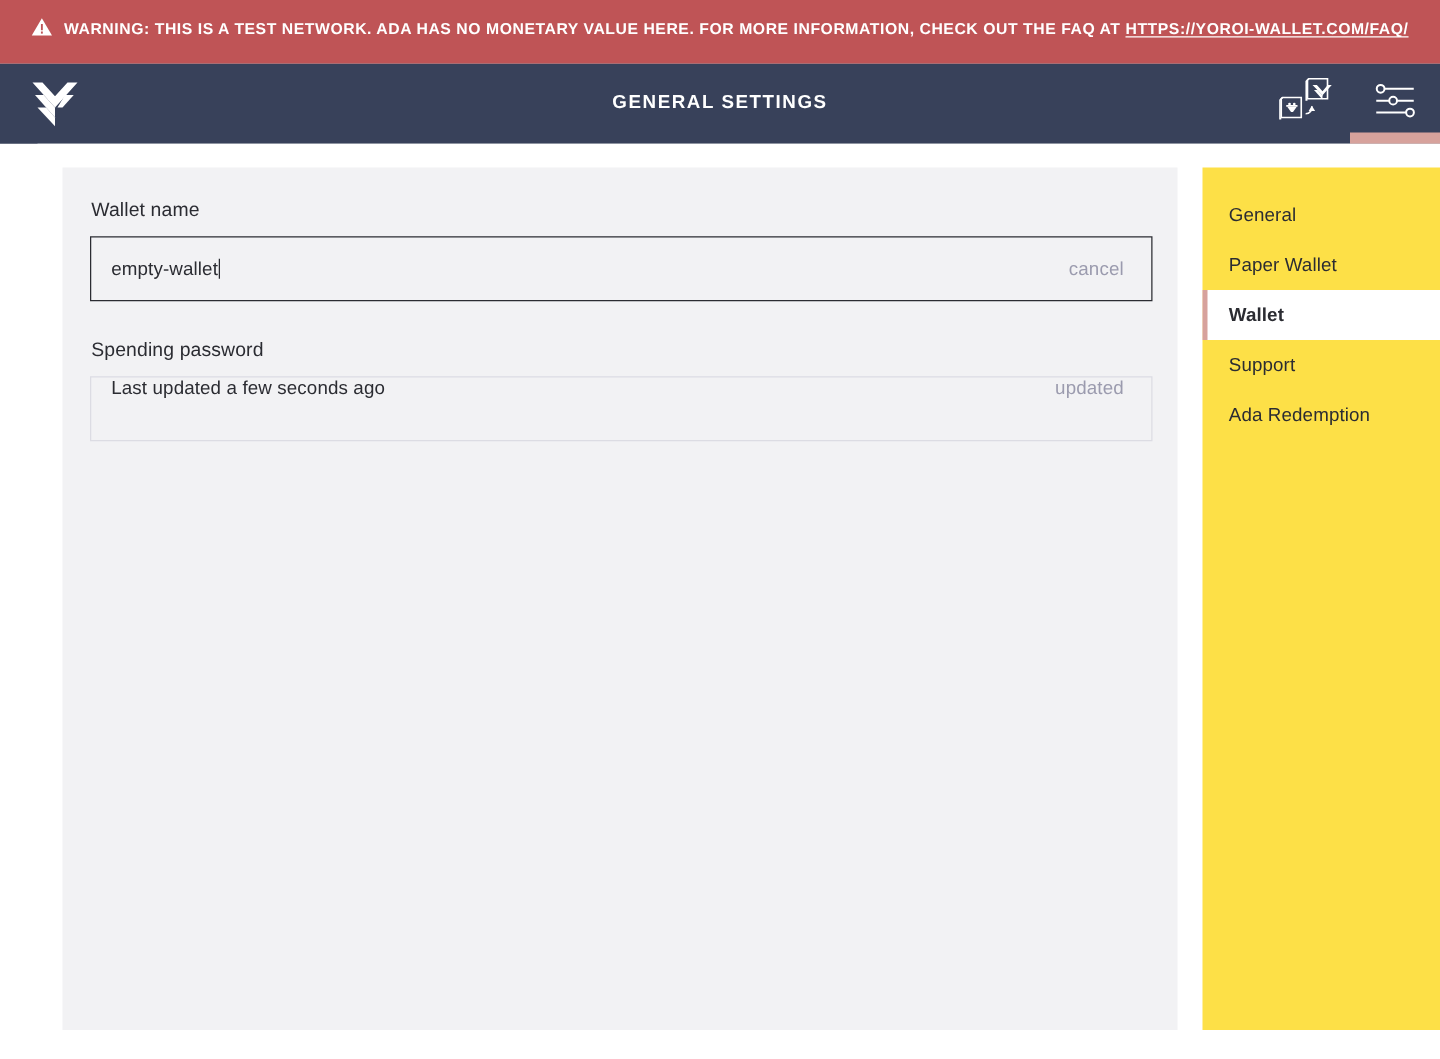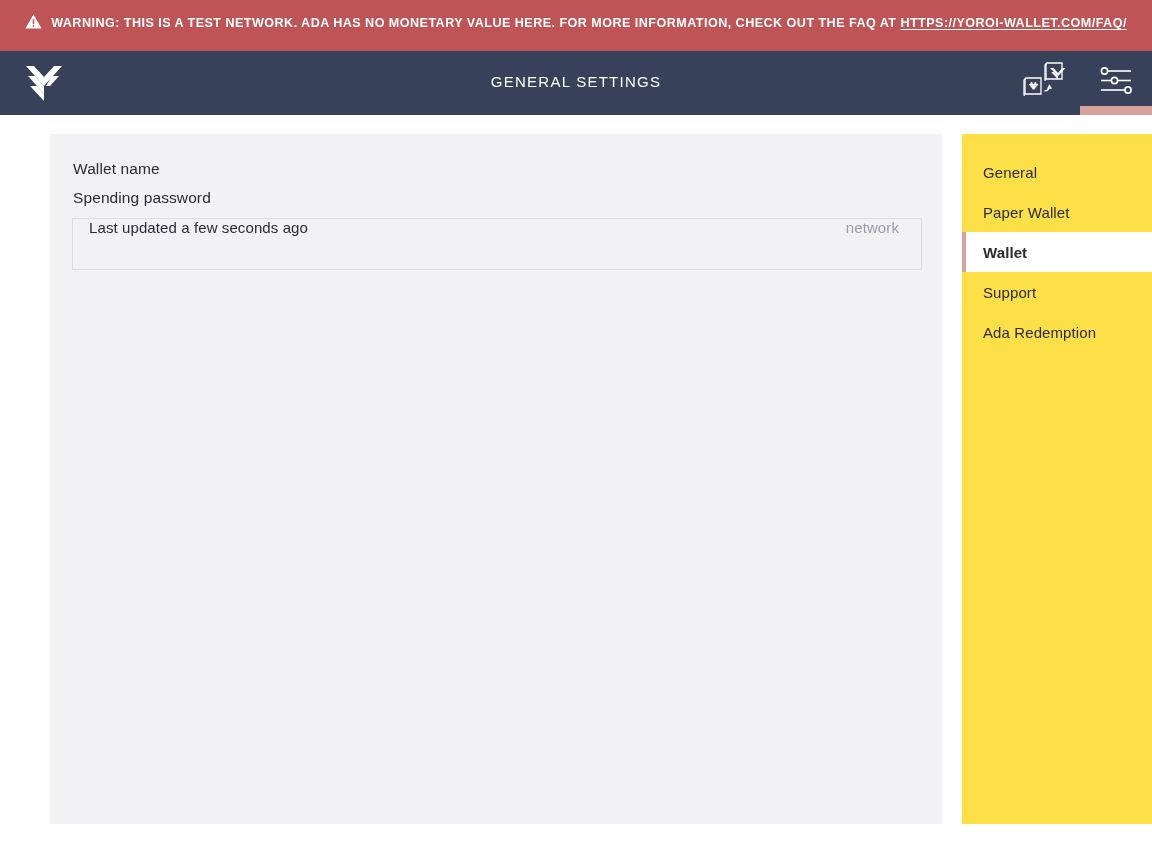--- a/index.html
+++ b/index.html
@@ -61,21 +61,21 @@
     justify-content: center;
   }
   .topbar-title {
     position: absolute;
     left: 0;
     right: 0;
     top: 22px;
     text-align: center;
     color: #ffffff;
     font-size: 15px;
-    font-weight: normal;
+    font-weight: bold;
     letter-spacing: 1.25px;
     text-transform: uppercase;
   }
   .topbar-actions {
     position: absolute;
     right: 0;
     top: 0;
     height: 64px;
     display: flex;
     align-items: center;
@@ -280,26 +280,30 @@
 
   </div>
 </div>
 
 <div class="page">
 
   <div class="content-panel">
 
     <div class="field-label">Wallet name</div>
 
+    <div class="input-row">
+      <span class="input-value"><span>empty-wallet</span><span class="caret"></span></span>
+      <span class="row-action">cancel</span>
+    </div>
 
     <div class="field-label">Spending password</div>
 
     <div class="static-row">
       <span class="static-value">Last updated a few seconds ago</span>
-      <span class="row-action">network</span>
+      <span class="row-action">updated</span>
     </div>
 
   </div>
 
   <div class="side-panel">
     <div class="menu-item">
       <span>General</span>
     </div>
     <div class="menu-item">
       <span>Paper Wallet</span>

